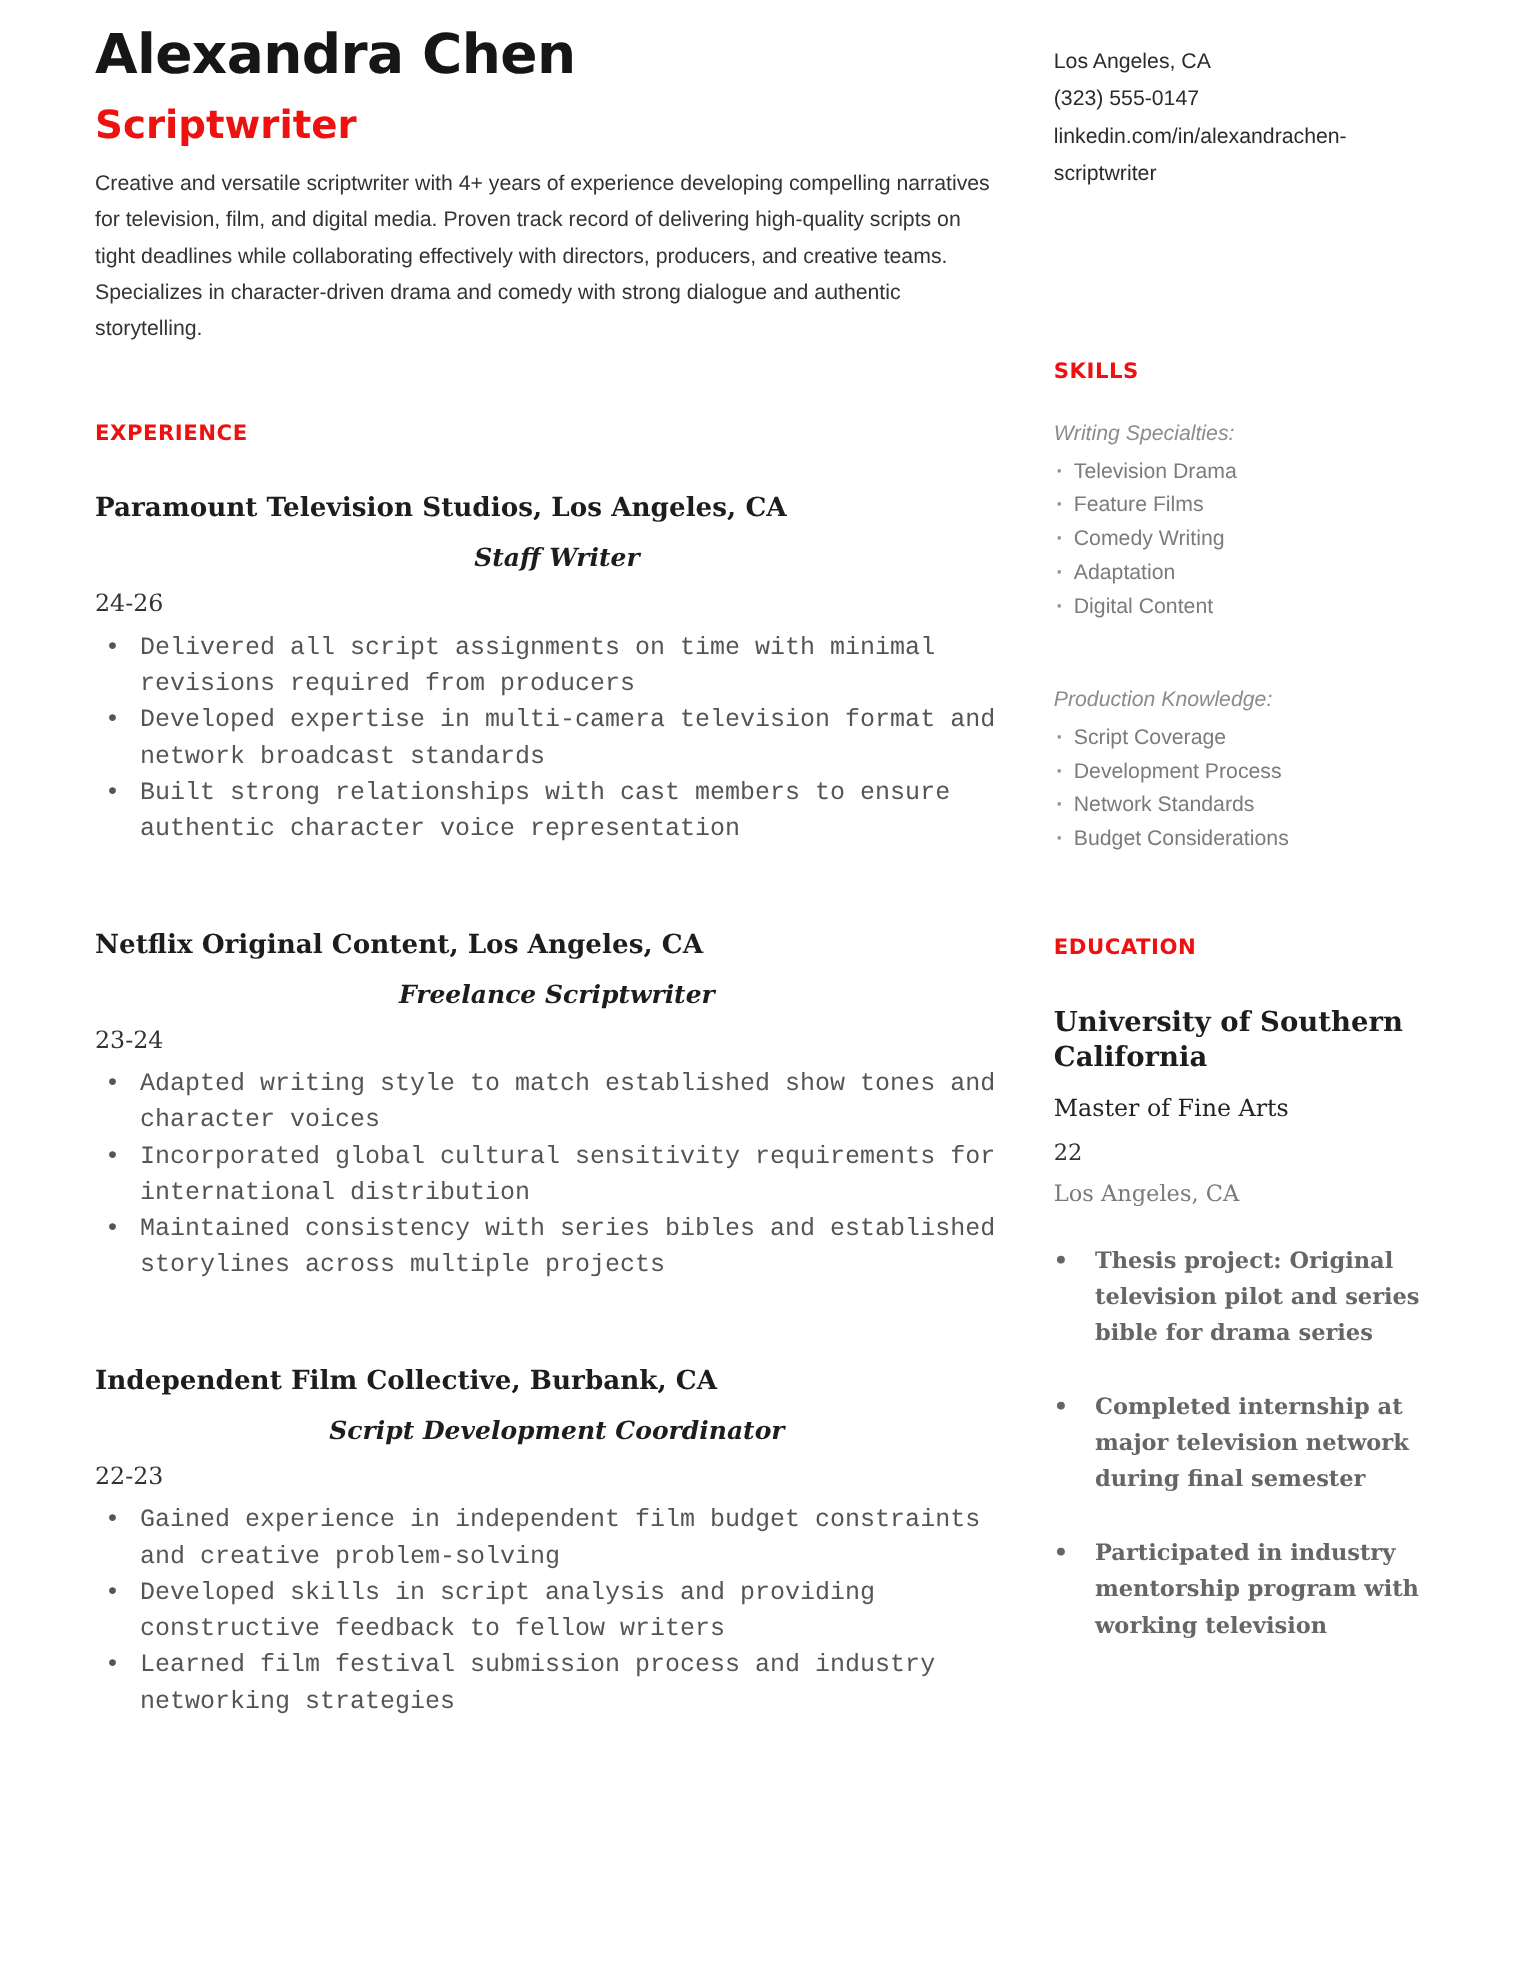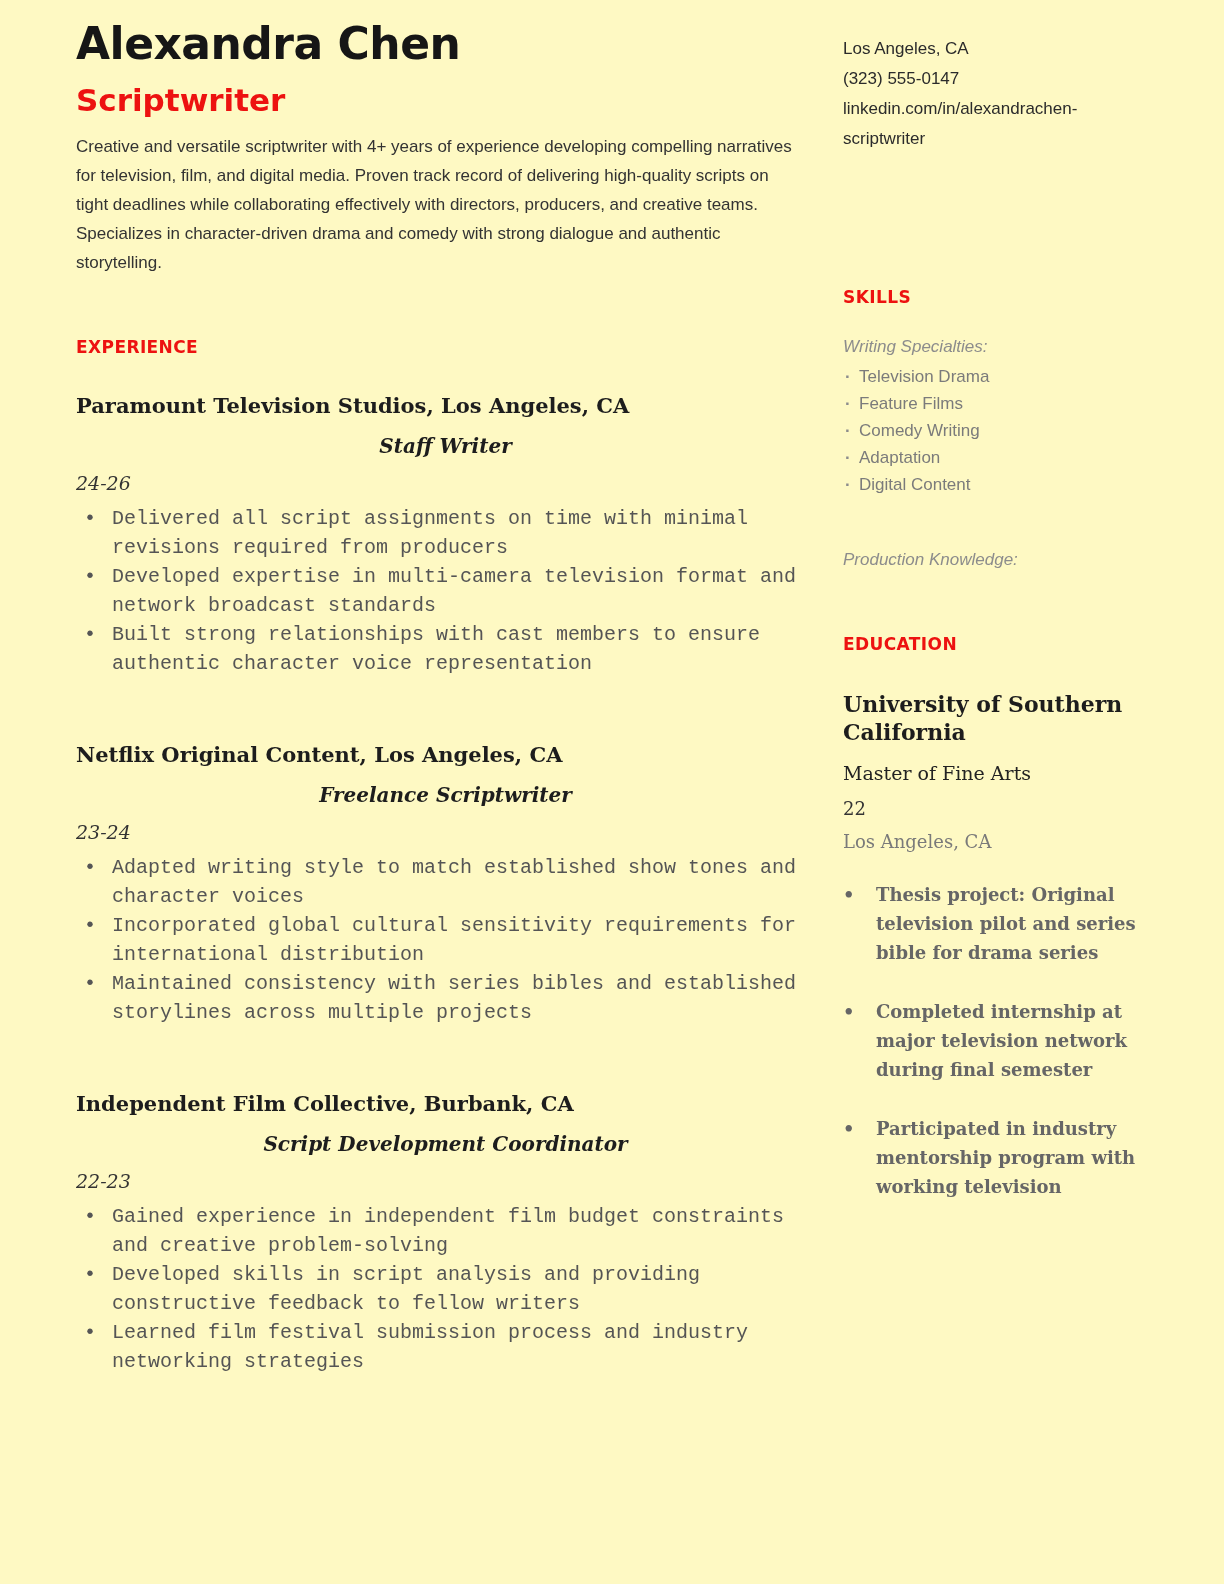--- a/index.html
+++ b/index.html
@@ -1,21 +1,21 @@
 <!DOCTYPE html>
 <html><head>
 <meta charset="utf-8">
 <style>
   html, body { margin: 0; padding: 0; background: #e9e9e9; }
   .page {
     position: relative;
     width: 1224px;
     height: 1584px;
     margin: 0 auto;
-    background: #fef9c3;
+    background: #ffffff;
     box-sizing: border-box;
     padding: 20px 76px 0 76px;
     display: flex;
     gap: 43px;
     overflow: hidden;
     font-family: "Liberation Sans", sans-serif;
     color: #222;
   }
   .col-left  { width: 724px; flex: 0 0 auto; }
   .col-right { width: 305px; flex: 0 0 auto; }
@@ -91,21 +91,20 @@
     font-style: italic;
     font-size: 20px;
     color: #1d1d1d;
     text-align: center;
   }
   .job-dates {
     margin: 0 0 10px 0;
     font-family: "DejaVu Serif", serif;
     font-size: 19px;
     color: #333333;
-    font-style: italic;
   }
   .job-bullets { margin: 0; padding: 0; list-style: none; }
   .job-bullets li {
     position: relative;
     padding-left: 36px;
     font-family: Liberation Mono, monospace;
     font-size: 20px;
     line-height: 29px;
     color: #555555;
   }
@@ -259,20 +258,26 @@
           <li>Television Drama</li>
           <li>Feature Films</li>
           <li>Comedy Writing</li>
           <li>Adaptation</li>
           <li>Digital Content</li>
         </ul>
       </div>
 
       <div class="skill-group">
         <div class="skill-label">Production Knowledge:</div>
+        <ul class="skill-items">
+          <li>Script Coverage</li>
+          <li>Development Process</li>
+          <li>Network Standards</li>
+          <li>Budget Considerations</li>
+        </ul>
       </div>
     </section>
 
     <section class="education">
       <h3 class="sec-heading">EDUCATION</h3>
       <h4 class="edu-school">University of Southern California</h4>
       <div class="edu-degree">Master of Fine Arts</div>
       <div class="edu-dates">22</div>
       <div class="edu-location">Los Angeles, CA</div>
       <ul class="edu-bullets">

